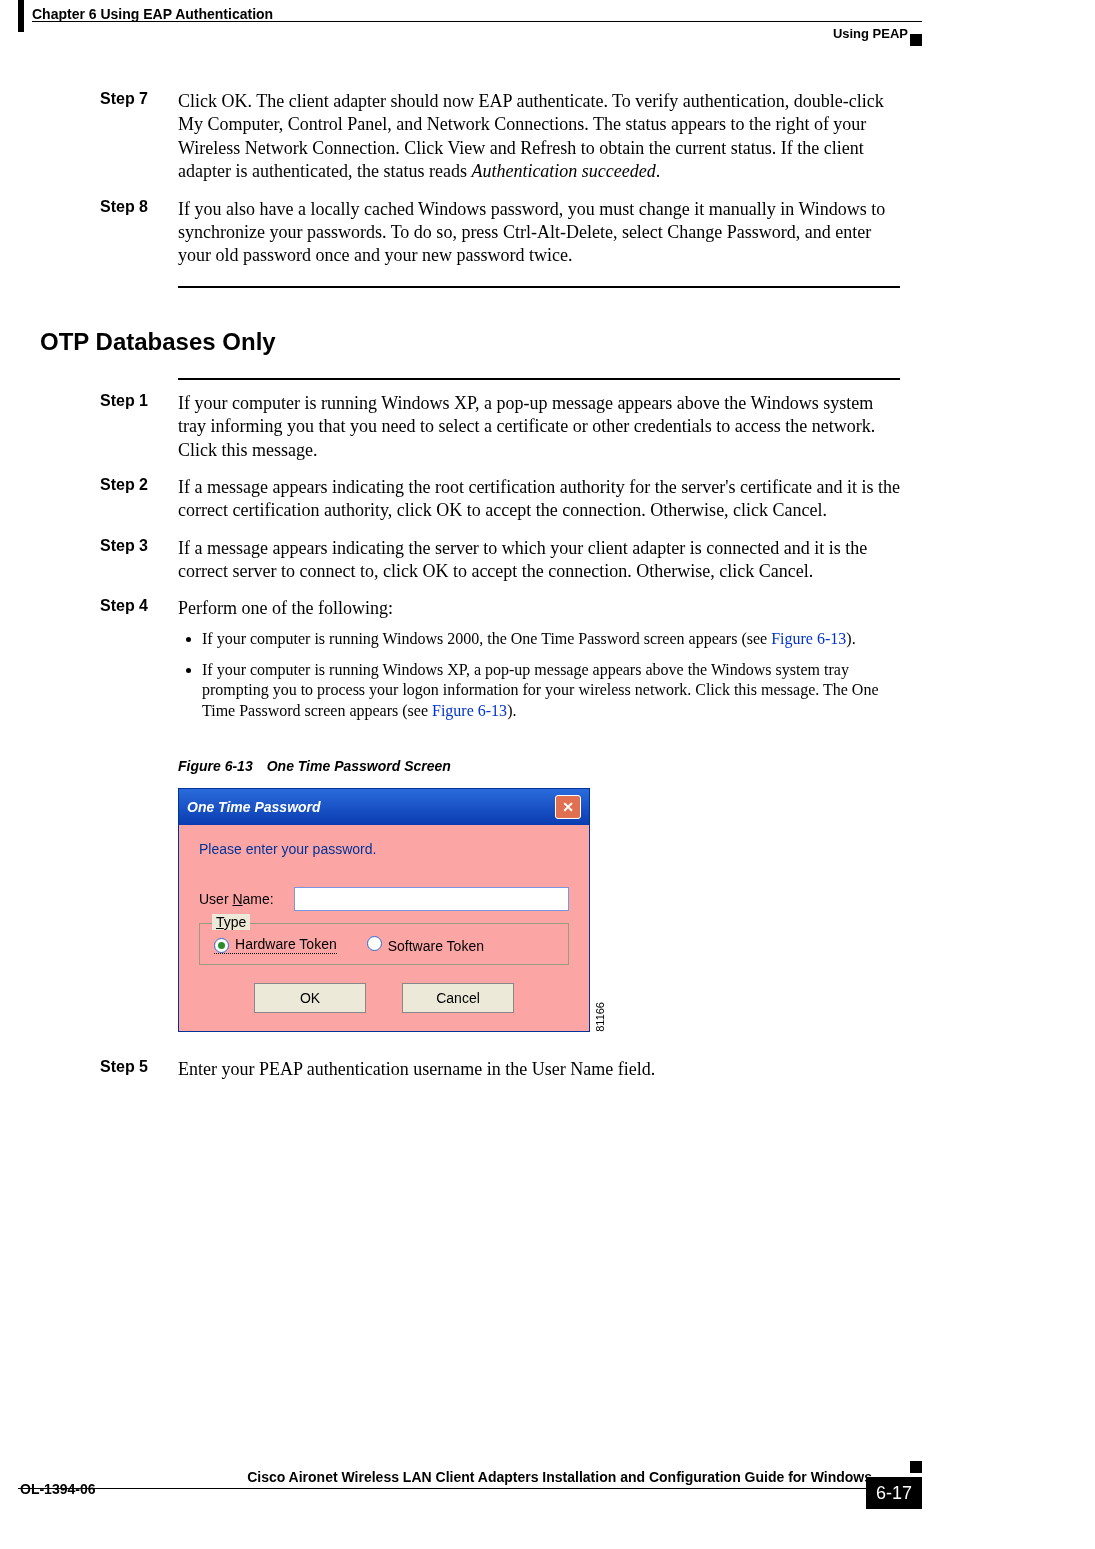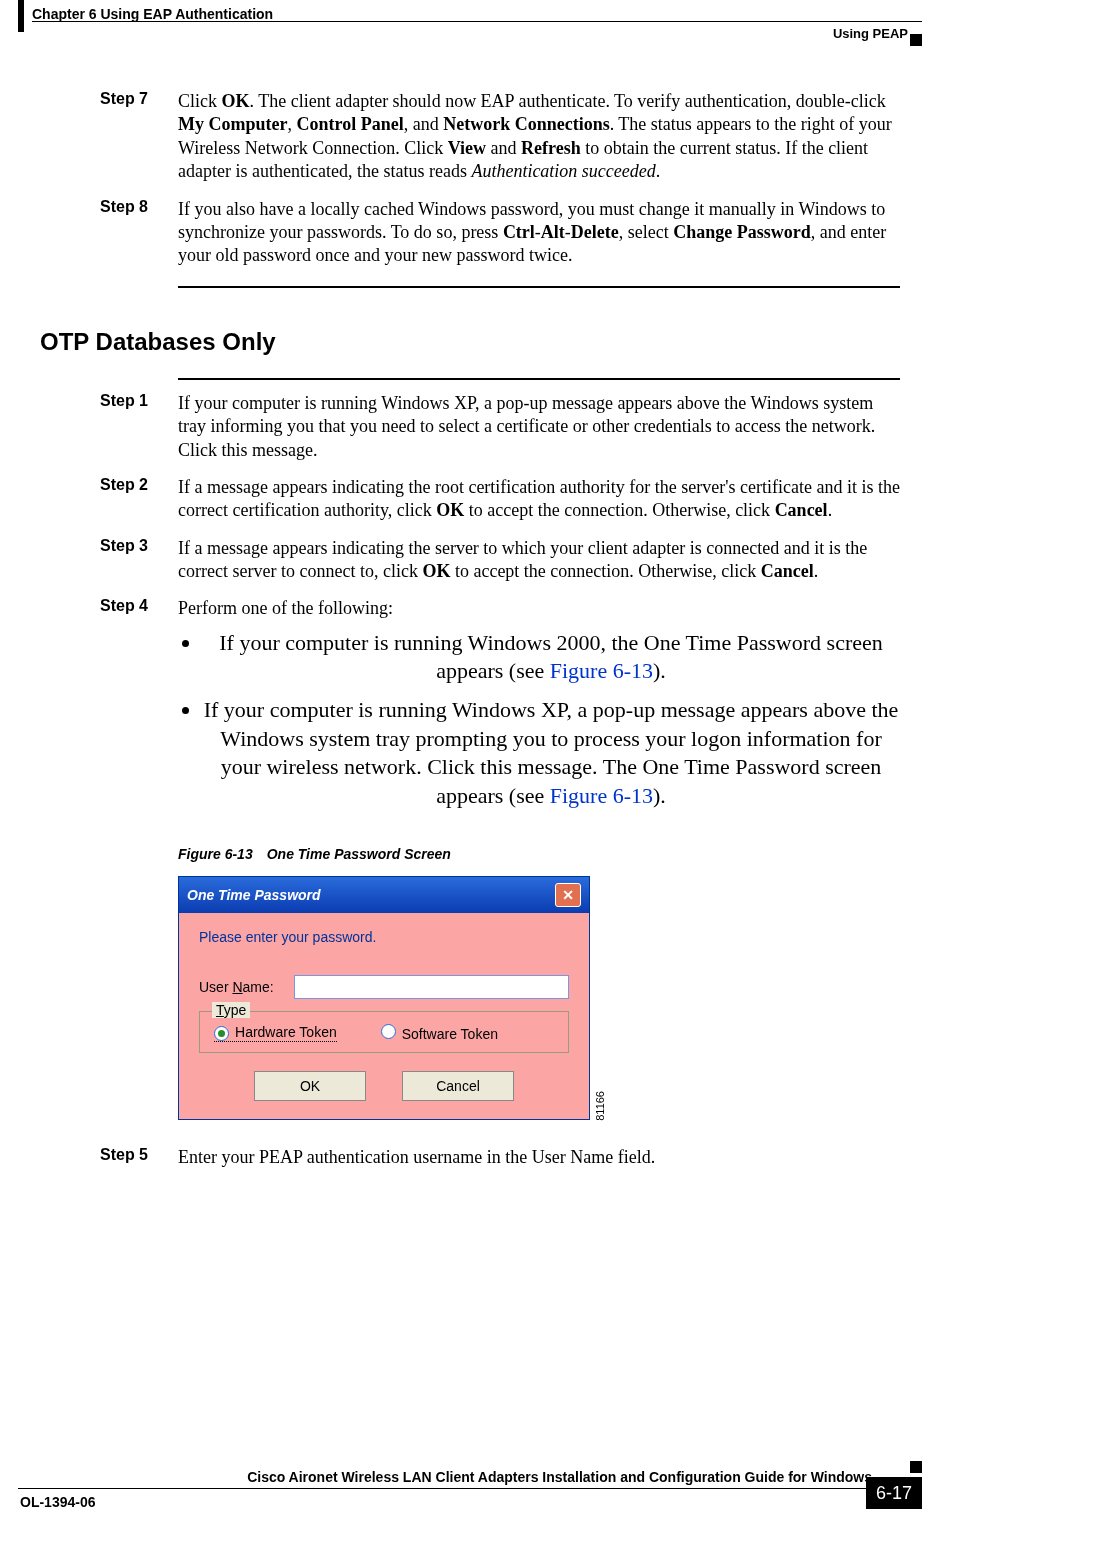--- a/index.html
+++ b/index.html
@@ -73,21 +73,21 @@
     font-weight: bold;
     font-size: 16px;
     width: 78px;
     flex: 0 0 78px;
   }
   .step-body {
     font-size: 18px;
     line-height: 1.3;
     flex: 1;
   }
-  .step-body .b { font-weight: bold; }
+  .step-body .b { font-weight: normal; }
   .step-body .i { font-style: italic; }
   .step-body a.link { color: #0033cc; text-decoration: none; }
   .end-rule {
     margin: 18px 0 40px 78px;
     border: none;
     border-top: 2px solid #000;
     width: calc(100% - 78px);
   }
   .start-rule {
     margin: 6px 0 12px 78px;
@@ -99,24 +99,23 @@
     font-family: Arial, Helvetica, sans-serif;
     font-weight: bold;
     font-size: 24px;
     margin: 0 0 22px -60px;
   }
   ul.bullets {
     margin: 8px 0 0 0;
     padding-left: 24px;
   }
   ul.bullets li {
-    font-size: 22px;
+    font-size: 16px;
     line-height: 1.3;
     margin-bottom: 10px;
-    text-align: center;
   }
   .fig-caption {
     margin: 26px 0 14px 78px;
     font-family: Arial, Helvetica, sans-serif;
     font-style: italic;
     font-weight: bold;
     font-size: 14px;
   }
   .fig-caption .figno { margin-right: 14px; }
   
@@ -178,21 +177,21 @@
     position: relative;
   }
   .dlg-legend {
     position: absolute;
     top: -10px; left: 12px;
     background: #ece9d8;
     padding: 0 4px;
     color: #000;
   }
   .dlg-legend .u { text-decoration: underline; }
-  .dlg-radio-row { display: flex; gap: 44px; align-items: center; }
+  .dlg-radio-row { display: flex; gap: 30px; align-items: center; }
   .radio {
     width: 13px; height: 13px; border-radius: 50%;
     border: 1px solid #2a6bdc; background: #fff;
     display: inline-flex; align-items: center; justify-content: center;
     margin-right: 6px;
   }
   .radio.checked::after {
     content: ""; width: 7px; height: 7px; border-radius: 50%; background: #2a8b2a;
   }
   .hw-underline { border-bottom: 1px dotted #000; }
@@ -216,21 +215,21 @@
     position: absolute;
     right: 68px;
     bottom: 64px;
     font-family: Arial, Helvetica, sans-serif;
     font-weight: bold;
     font-size: 14px;
   }
   .ftr-left {
     position: absolute;
     left: 20px;
-    bottom: 39px;
+    bottom: 52px;
     font-family: Arial, Helvetica, sans-serif;
     font-weight: bold;
     font-size: 14px;
   }
   .ftr-pagebox {
     position: absolute;
     right: 18px;
     bottom: 40px;
     width: 56px;
     height: 32px;

